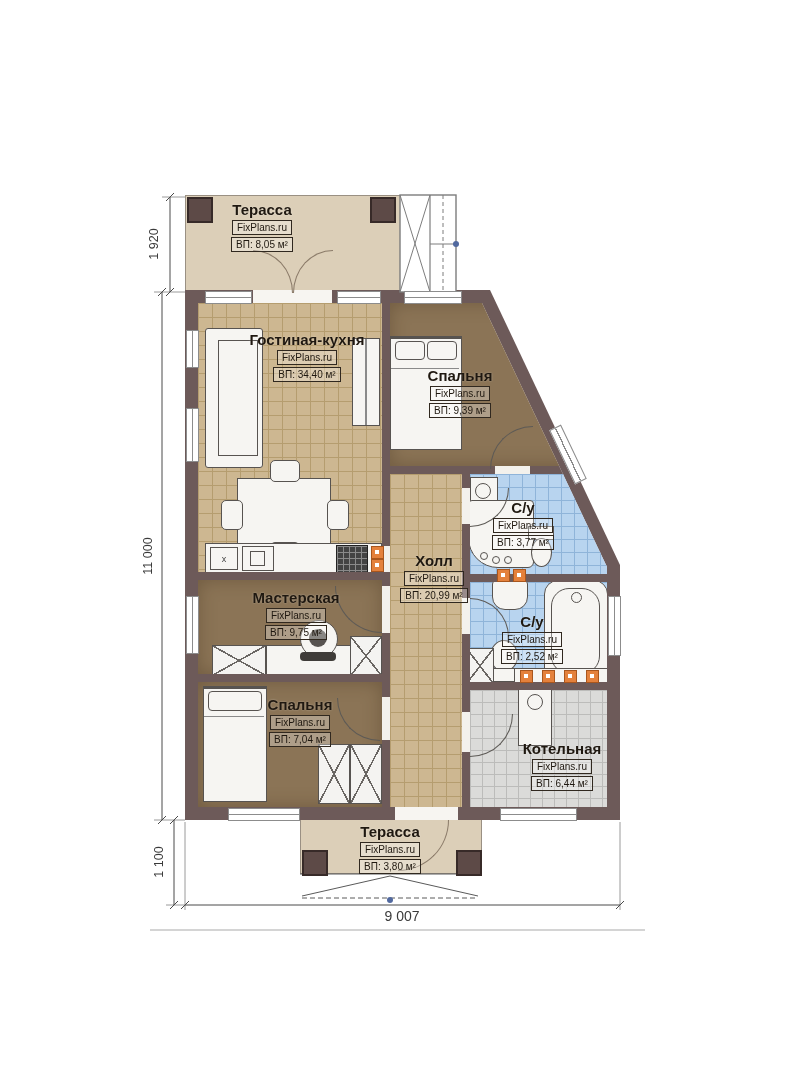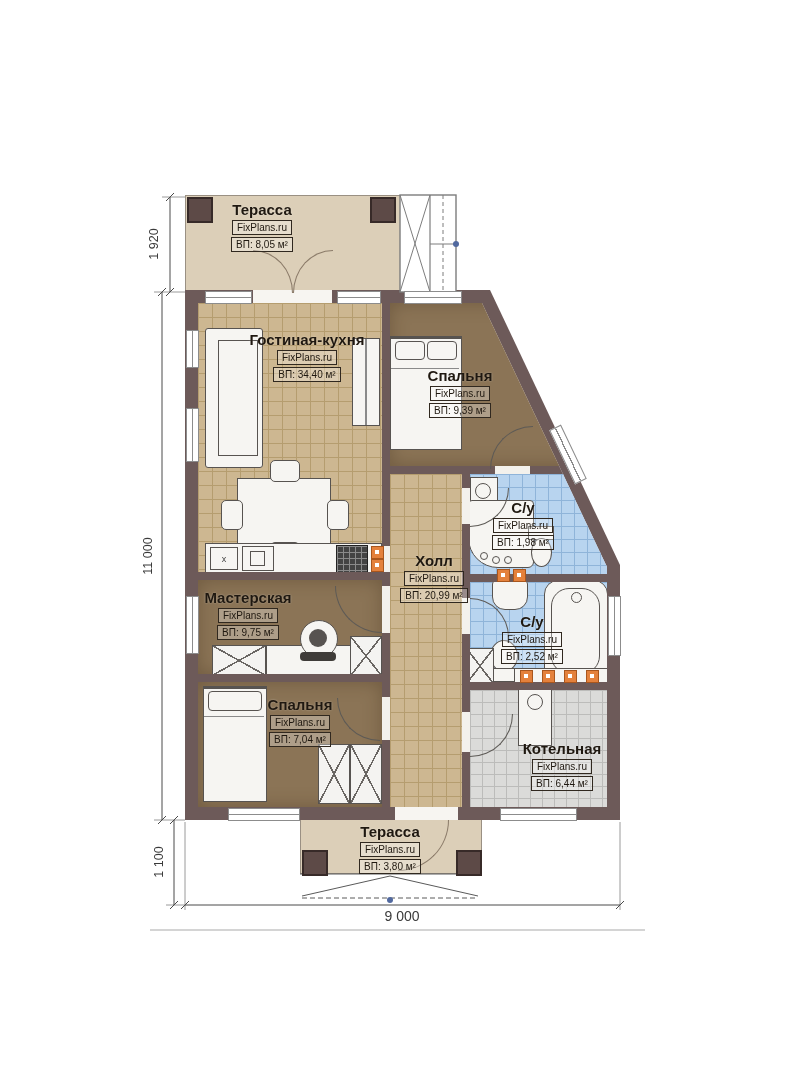--- a/index.html
+++ b/index.html
@@ -254,28 +254,28 @@
     <div class="badge">ВП: 34,40 м²</div>
   </div>
   <div class="room-label" style="left:410px;top:367px;width:100px;">
     <div class="room-name">Спальня</div>
     <div class="badge">FixPlans.ru</div>
     <div class="badge">ВП: 9,39 м²</div>
   </div>
   <div class="room-label" style="left:473px;top:499px;width:100px;">
     <div class="room-name">С/у</div>
     <div class="badge">FixPlans.ru</div>
-    <div class="badge">ВП: 1,98 м²</div>
+    <div class="badge">ВП: 3,77 м²</div>
   </div>
   <div class="room-label" style="left:386px;top:552px;width:96px;">
     <div class="room-name">Холл</div>
     <div class="badge">FixPlans.ru</div>
     <div class="badge">ВП: 20,99 м²</div>
   </div>
-  <div class="room-label" style="left:198px;top:589px;width:100px;">
+  <div class="room-label" style="left:198px;top:589px;width:100px;padding-left:48px;">
     <div class="room-name">Мастерская</div>
     <div class="badge">FixPlans.ru</div>
     <div class="badge">ВП: 9,75 м²</div>
   </div>
   <div class="room-label" style="left:486px;top:613px;width:92px;">
     <div class="room-name">С/у</div>
     <div class="badge">FixPlans.ru</div>
     <div class="badge">ВП: 2,52 м²</div>
   </div>
   <div class="room-label" style="left:250px;top:696px;width:100px;">
@@ -290,15 +290,15 @@
   </div>
   <div class="room-label" style="left:338px;top:823px;width:104px;">
     <div class="room-name">Терасса</div>
     <div class="badge">FixPlans.ru</div>
     <div class="badge">ВП: 3,80 м²</div>
   </div>
 
   <div class="dim-label rot" style="left:133px;top:237px;width:42px;">1 920</div>
   <div class="dim-label rot" style="left:121px;top:549px;width:54px;">11 000</div>
   <div class="dim-label rot" style="left:138px;top:855px;width:42px;">1 100</div>
-  <div class="dim-label" style="left:372px;top:908px;width:60px;font-size:14px;">9 000</div>
+  <div class="dim-label" style="left:372px;top:908px;width:60px;font-size:14px;">9 007</div>
 
 </div>
 
 </body></html>

